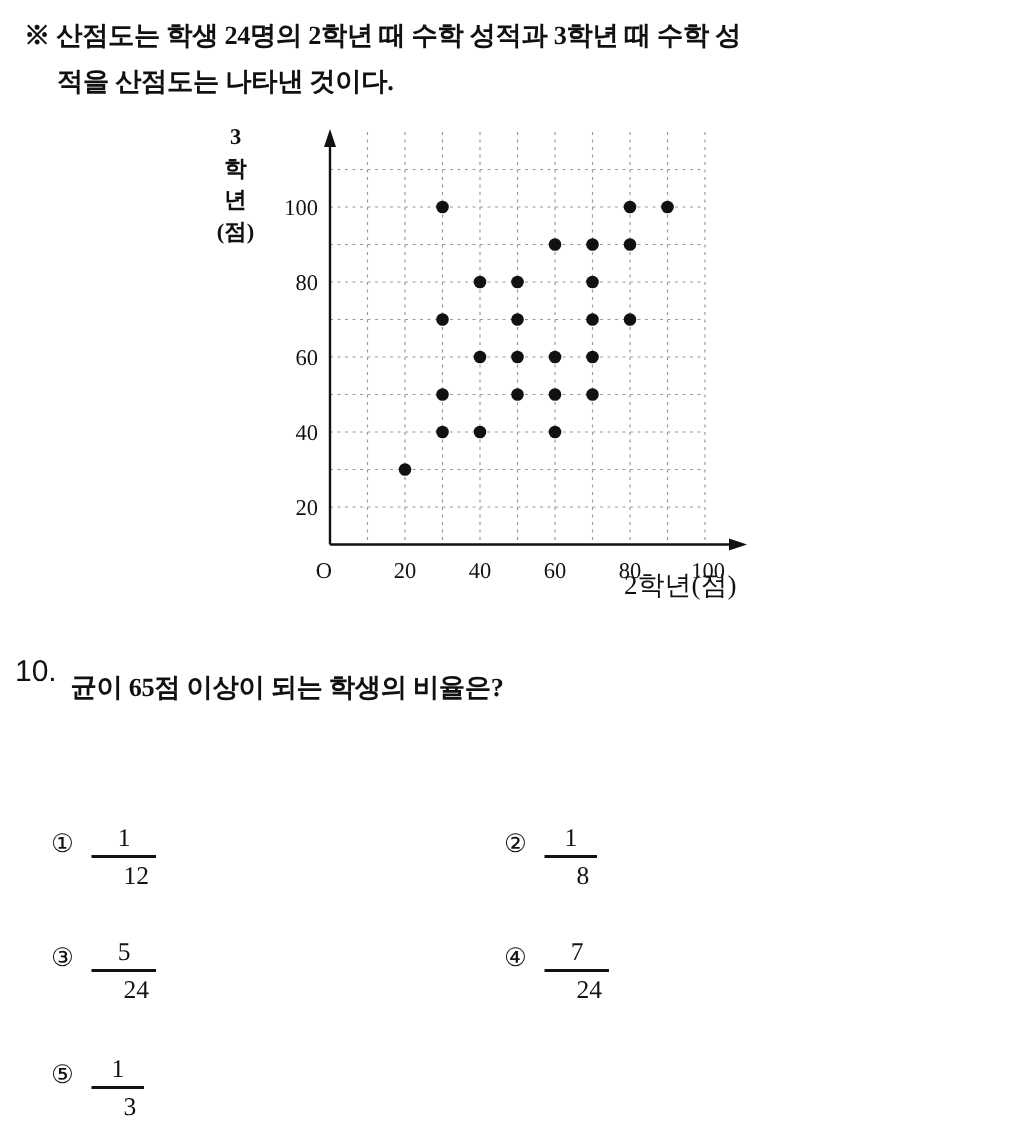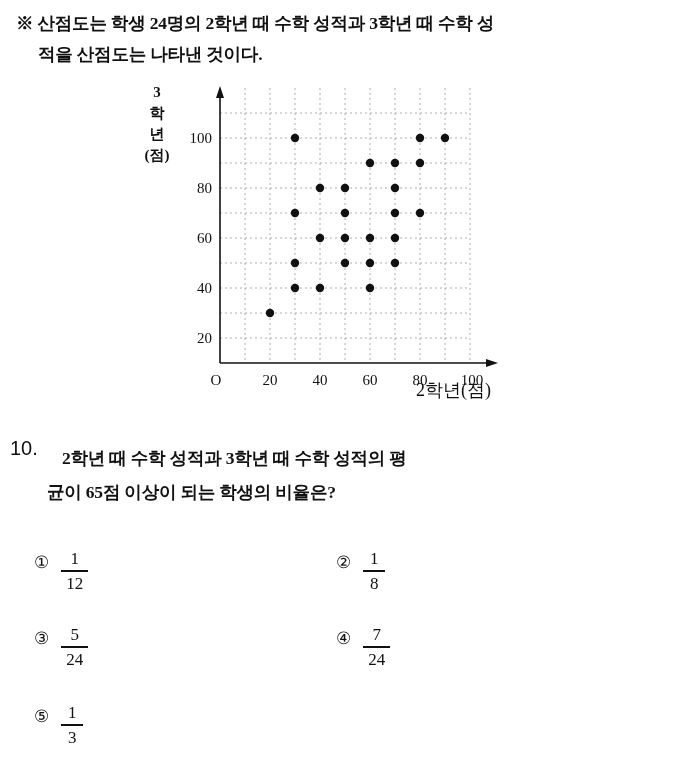--- a/index.html
+++ b/index.html
@@ -114,20 +114,21 @@
     padding: 2px 5px 3px 5px;
   }
   .frac .bar {
     width: 100%;
     min-width: 22px;
     height: 1.6px;
     background: #111111;
   }
   .frac .den {
     padding: 3px 5px 2px 5px;
+    margin-left: 16px;
   }
 
   .c1 { left: 34px;  top: 8px; }
   .c2 { left: 336px; top: 8px; }
   .c3 { left: 34px;  top: 84px; }
   .c4 { left: 336px; top: 84px; }
   .c5 { left: 34px;  top: 162px; }
 </style>
 </head>
 <body>
@@ -224,21 +225,20 @@
         <circle cx="300.0" cy="135.0" r="4.2"></circle>
         <circle cx="325.0" cy="60.0" r="4.2"></circle>
       </g>
   </svg>
 
   <div class="axis-title-x">2학년(점)</div>
 </div>
 
 <div class="q-number">10.</div>
 <div class="q-text">
-  <span>2학년 때 수학 성적과 3학년 때 수학 성적의 평</span>
   <span class="line2">균이 65점 이상이 되는 학생의 비율은?</span>
 </div>
 
 <div class="choices">
 
   <div class="choice c1">
     <span class="marker">①</span>
     <span class="frac">
       <span class="num">1</span>
       <span class="bar"></span>

